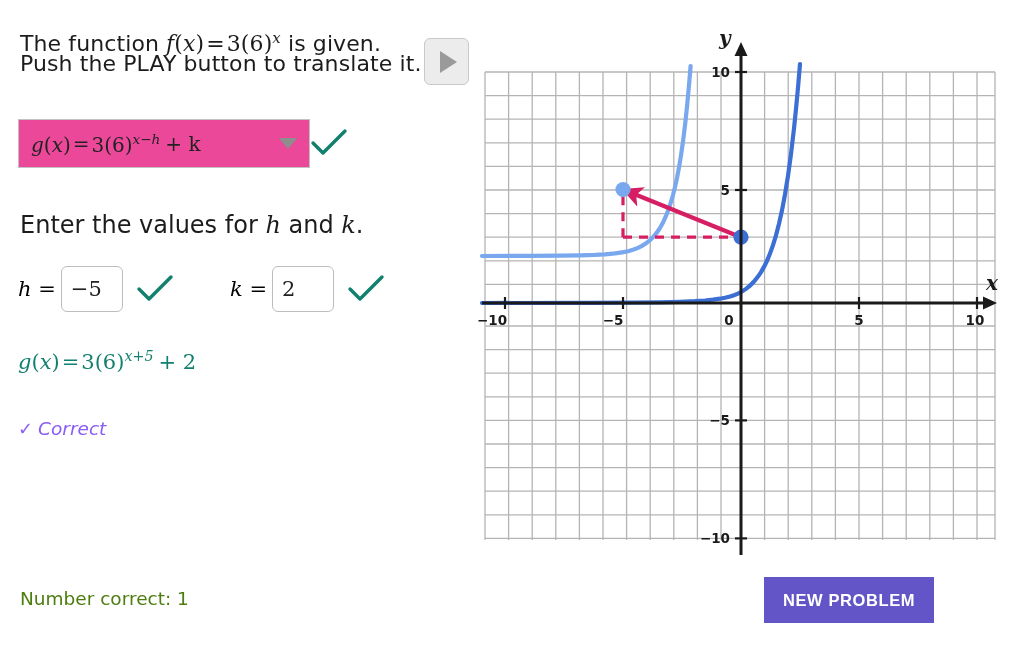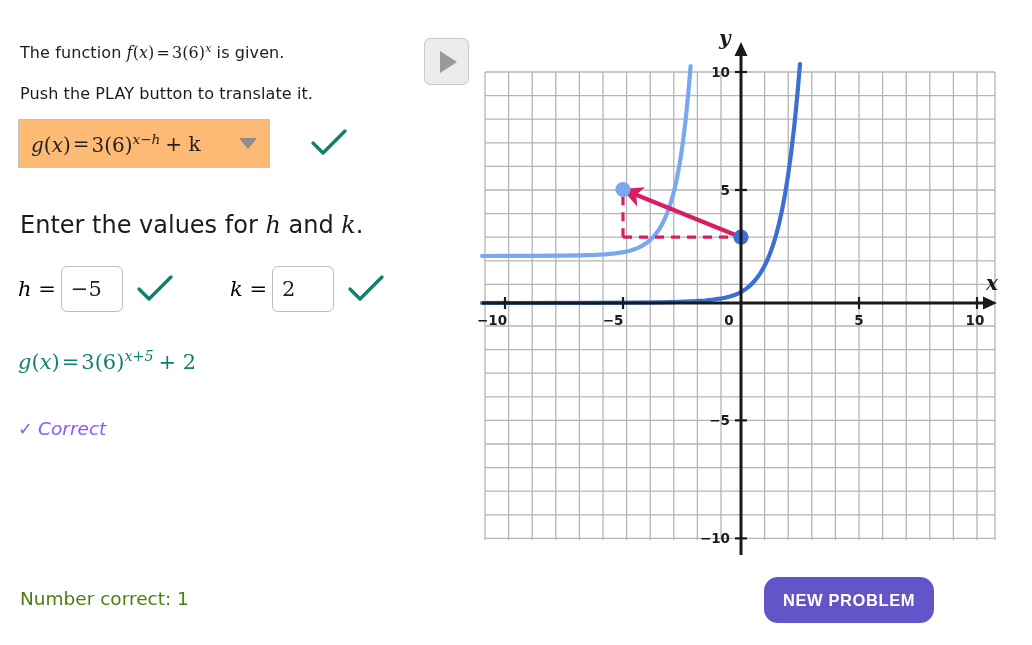--- a/index.html
+++ b/index.html
@@ -9,21 +9,21 @@
     background: #ffffff;
     font-family: "DejaVu Sans", sans-serif;
     overflow: hidden;
   }
   #root { position: relative; width: 1032px; height: 645px; }
 
   
   .prompt {
     position: absolute; left: 20px; top: 28px;
     width: 400px;
-    font-size: 16px; line-height: 41px; color: #1c1c1c;
+    font-size: 22px; line-height: 20px; color: #1c1c1c;
     letter-spacing: .1px;
   }
   .prompt .line { white-space: nowrap; }
   .mi { font-family: "DejaVu Serif", serif; font-style: italic; }
   .mn { font-family: "DejaVu Serif", serif; font-style: normal; }
   .mop { font-family: "DejaVu Serif", serif; font-style: normal; padding: 0 2px; }
   .sup { font-size: .68em; vertical-align: super; font-family: "DejaVu Serif", serif; }
   .sup .mi { font-style: italic; }
 
   .play-btn {
@@ -38,22 +38,22 @@
   .play-tri {
     width: 0; height: 0;
     border-left: 17px solid #9a9a9a;
     border-top: 11px solid transparent;
     border-bottom: 11px solid transparent;
     margin-left: 4px;
   }
 
   .dropdown {
     position: absolute; left: 18px; top: 119px;
-    width: 252px; height: 49px;
-    border: 1px solid #c2c2c2; background: #fdba74;
+    width: 292px; height: 49px;
+    border: 1px solid #c2c2c2; background: #ec4899;
     display: flex; align-items: center;
     padding: 0 12px;
     cursor: pointer;
   }
   .dropdown .formula { font-size: 20px; color: #222; }
   .caret {
     margin-left: auto;
     width: 0; height: 0;
     border-top: 11px solid #8e8e8e;
     border-left: 9px solid transparent;
@@ -98,21 +98,21 @@
     position: absolute; left: 20px; top: 588px;
     font-size: 18.5px; color: #4d7c0f; white-space: nowrap;
   }
 
   
   .new-problem {
     position: absolute; left: 764px; top: 577px;
     width: 170px; height: 46px;
     background: #6355c7;
     color: #ffffff;
-    border: none; border-radius: 14px;
+    border: none; border-radius: 0;
     font-family: "Liberation Sans", sans-serif;
     font-size: 16.5px; font-weight: bold;
     letter-spacing: .6px;
     cursor: pointer;
   }
 
   
   .graph { position: absolute; left: 470px; top: 20px; width: 545px; height: 545px; }
   .graph svg { display: block; }
   .axis-label {

